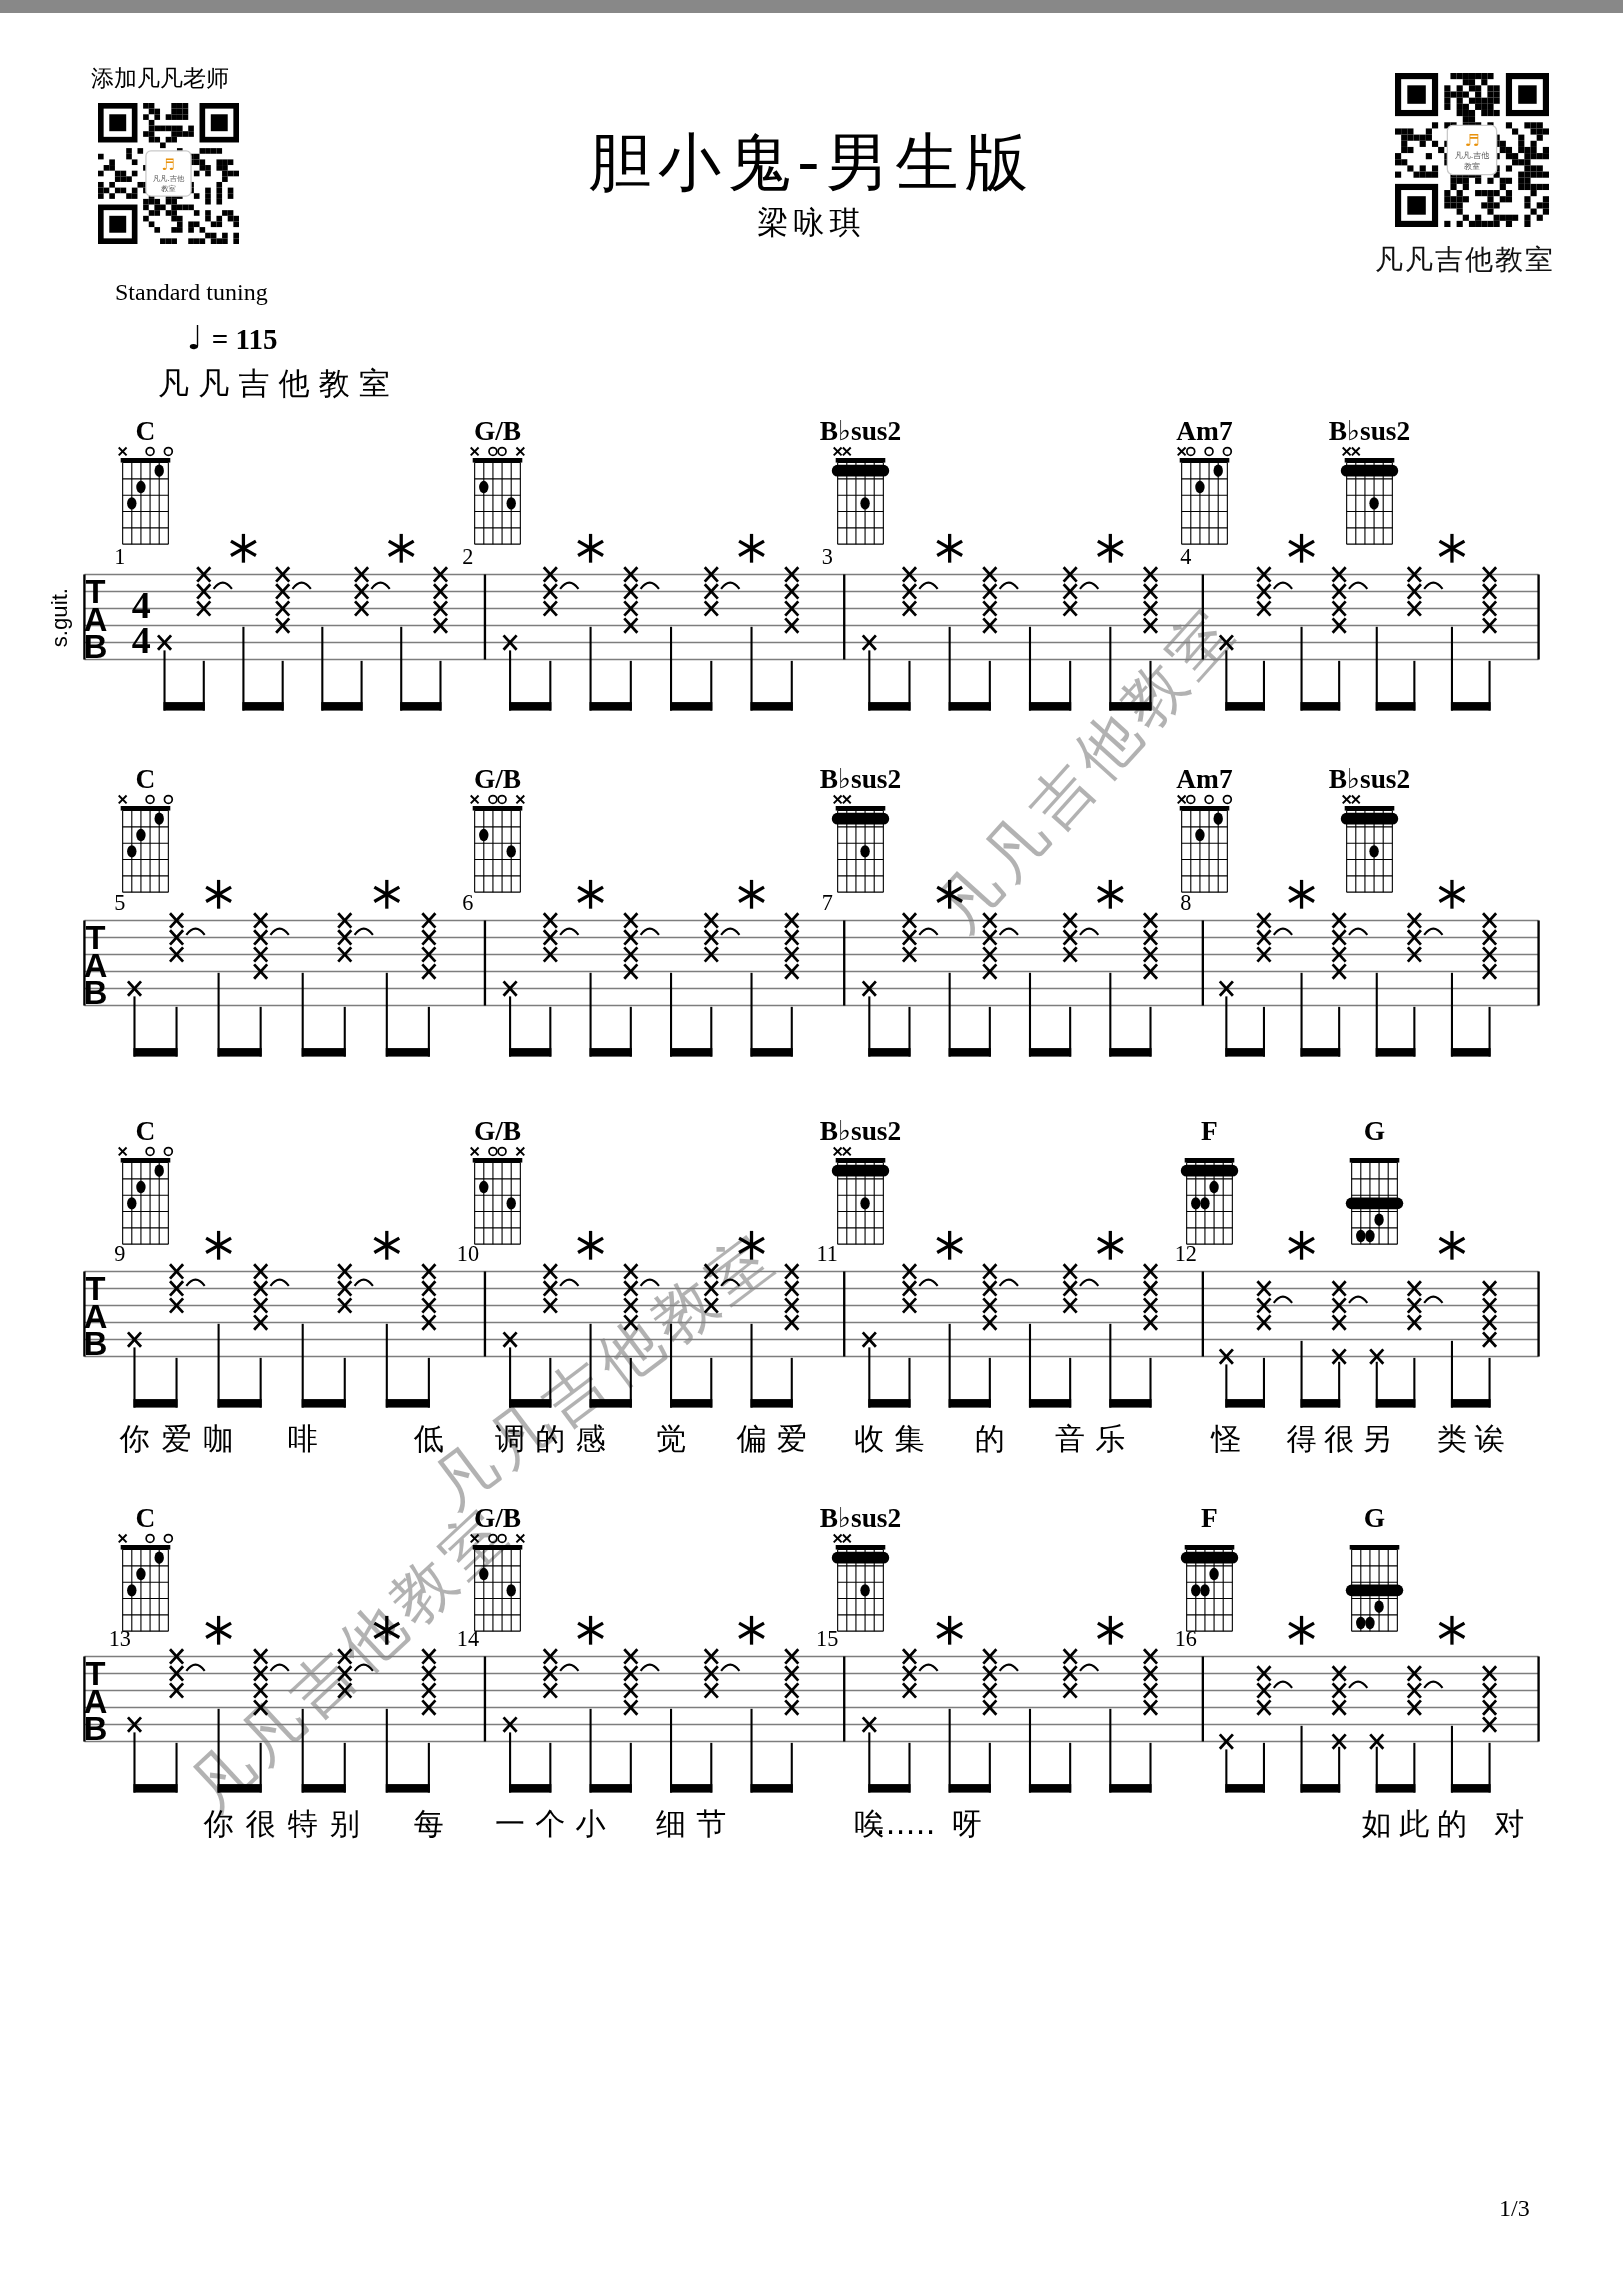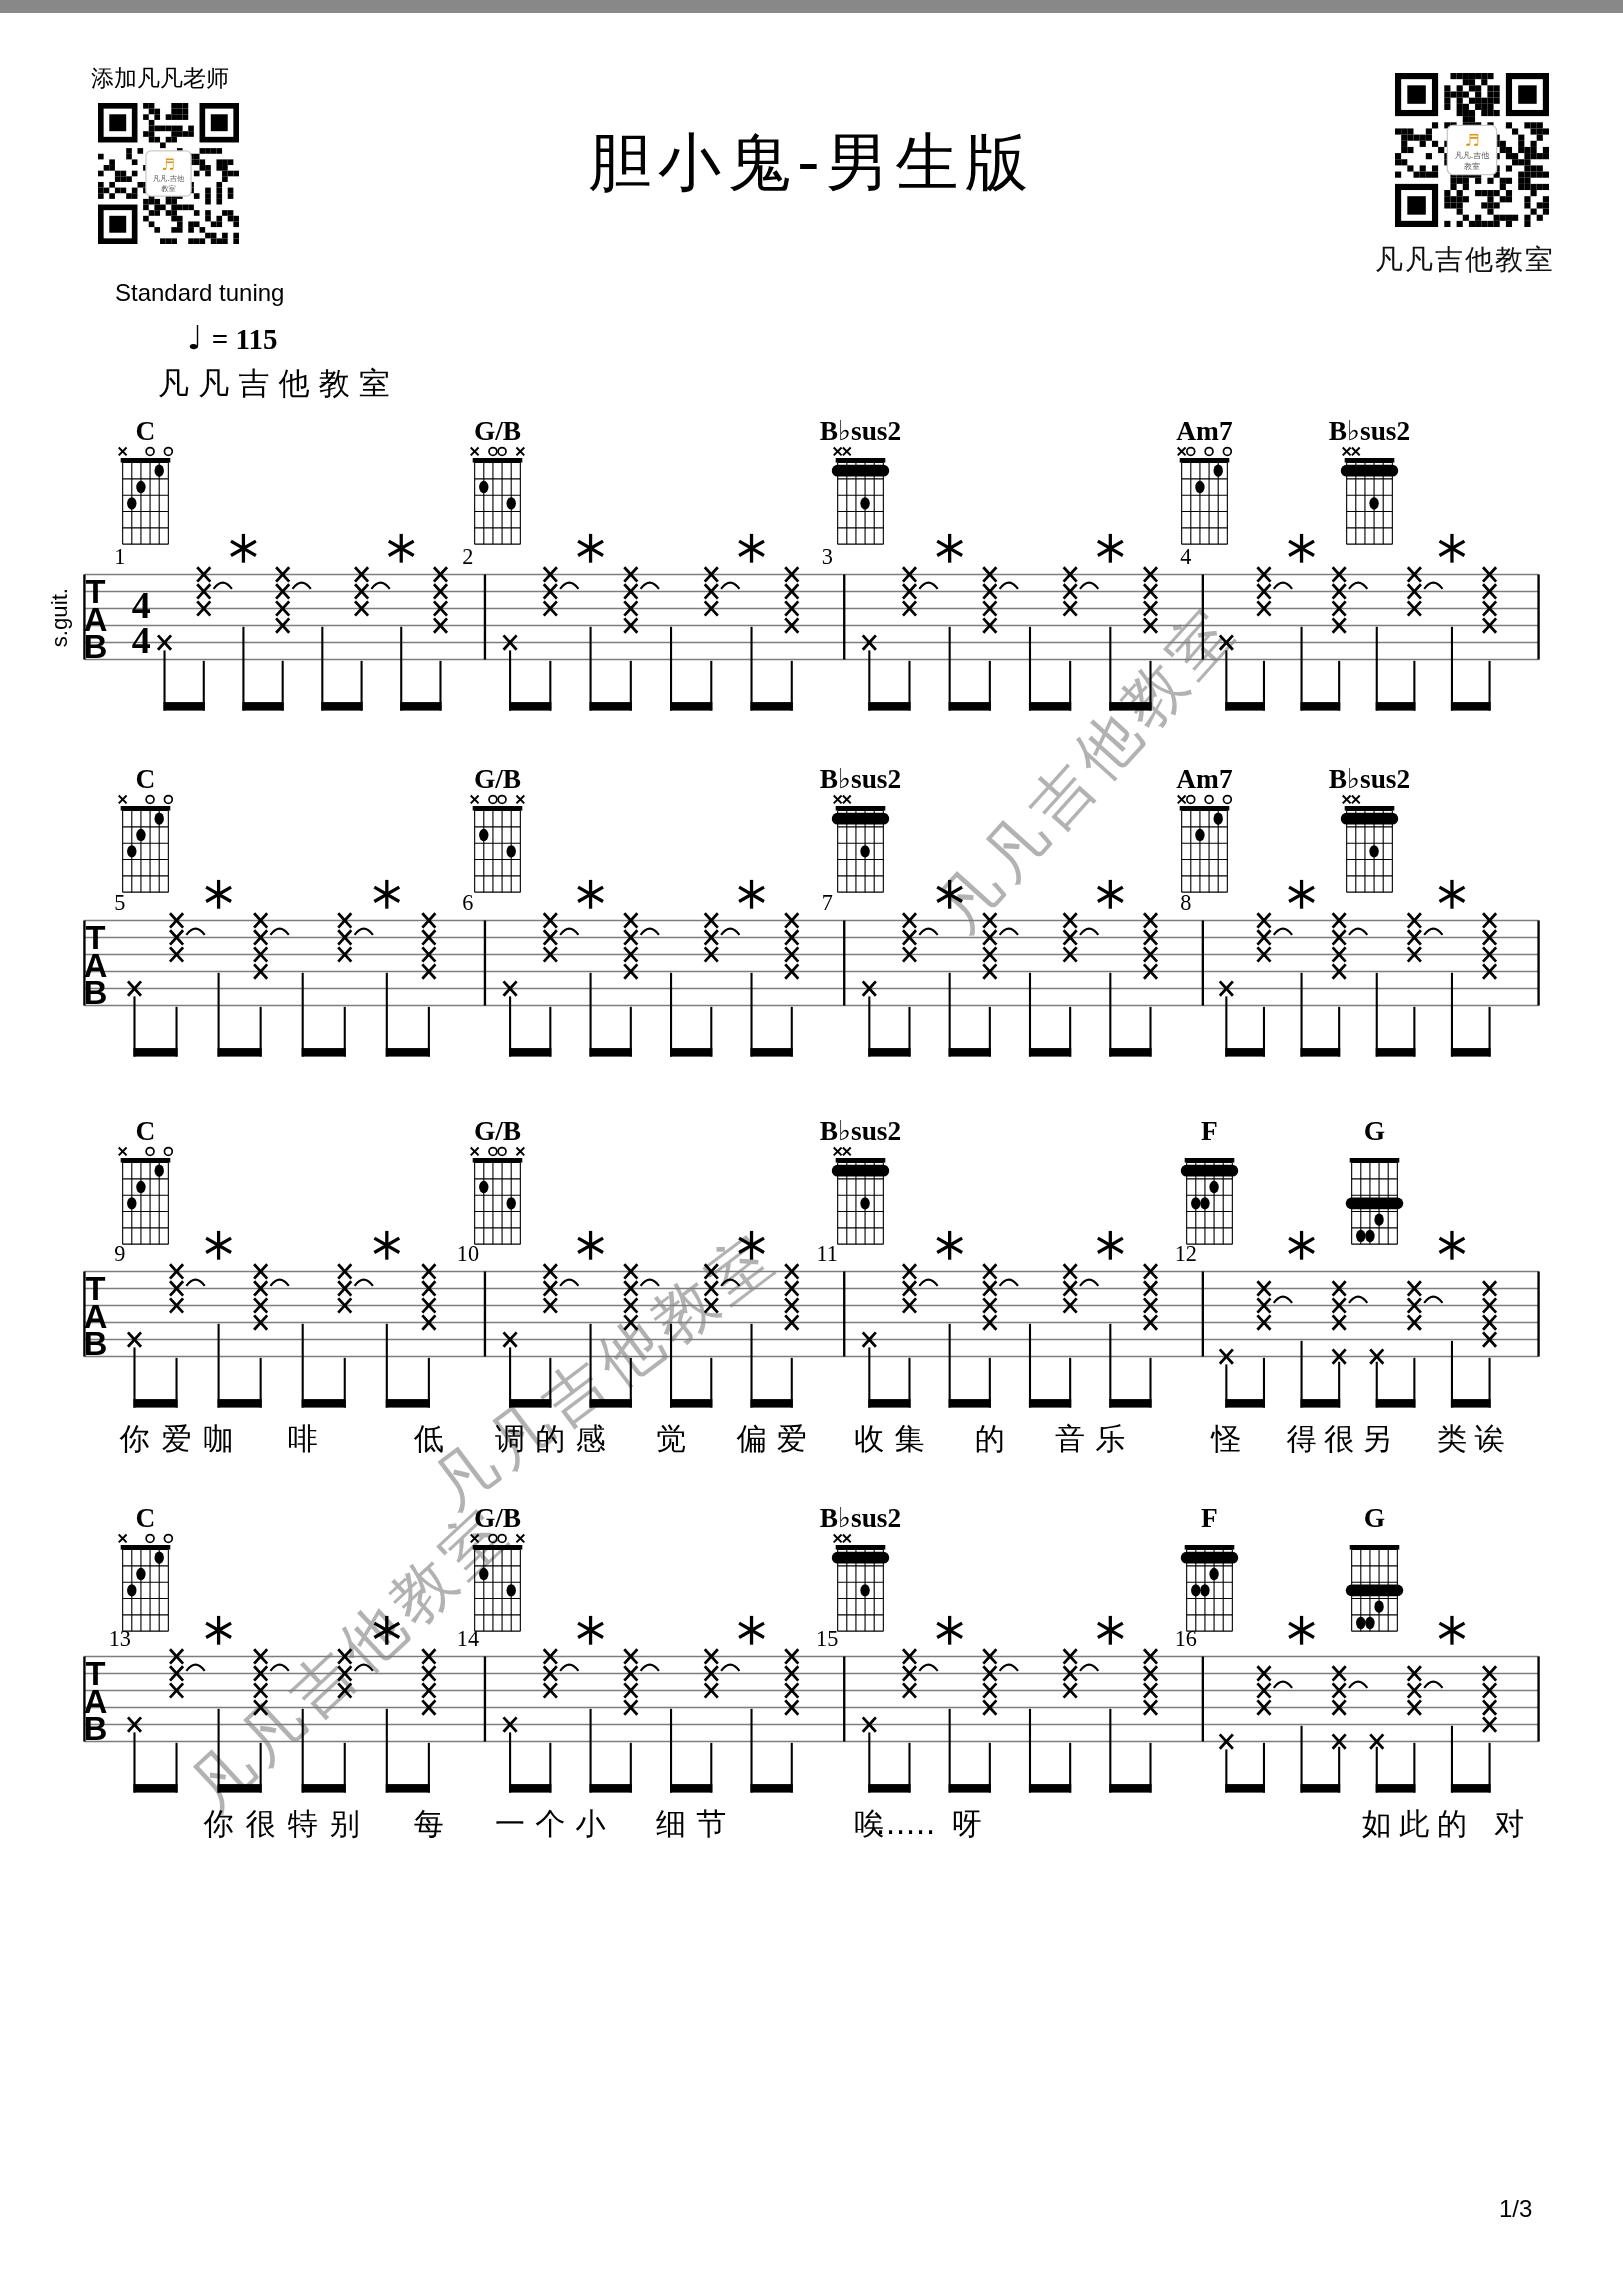--- a/index.html
+++ b/index.html
@@ -6,21 +6,21 @@
   html,body { background:#888; }
   #page {
     position: relative;
     width: 1623px; height: 2295px;
     background: #ffffff;
     font-family: "DejaVu Sans", sans-serif;
     overflow: hidden;
     margin: 13px auto;
   }
   .abs { position: absolute; }
-  .serif { font-family: Liberation Sans, sans-serif; }
+  .serif { font-family: Liberation Serif, serif; }
   #title { left:0; top:107px; width:100%; text-align:center; font-size:63px; font-weight:normal; letter-spacing:6.5px; color:#000; }
   #subtitle { left:0; top:189px; width:100%; text-align:center; font-size:31px; letter-spacing:5.2px; color:#000; }
   #tuning { left:115px; top:266px; font-size:24px; color:#000; }
   #tempo { left:187px; top:305px; font-size:29px; color:#000; }
   #tempo .note { font-size:33px; }
   #tempo .eq { font-family:"Liberation Serif", serif; font-weight:bold; }
   #hint { left:158px; top:350px; font-size:31px; letter-spacing:9.2px; font-weight:500; color:#000; }
   #qr-left-label { left:91px; top:50px; font-size:23px; color:#000; }
   #qr-right-label { left:1375px; top:228px; font-size:28px; letter-spacing:2px; color:#111; }
   #page-number { left:1499px; top:2182px; font-size:24px; color:#000; }
@@ -457,20 +457,21 @@
         <rect x="9.4" y="178.6" width="47" height="47" fill="#fff"></rect>
         <rect x="18.8" y="188" width="28.200000000000003" height="28.200000000000003" fill="#000"></rect>
         <rect x="79.9" y="79.9" width="75.2" height="75.2" rx="8.225000000000001" fill="#fff" stroke="#c9c9c9" stroke-width="2"></rect>
         <text x="117.5" y="111.48400000000001" text-anchor="middle" font-size="25.85" fill="#e8920c">♬</text>
         <text x="117.5" y="129.532" text-anchor="middle" font-size="12.219999999999999" fill="#555">凡凡.吉他</text>
         <text x="117.5" y="146.07600000000002" text-anchor="middle" font-size="12.219999999999999" fill="#555">教室</text>
       </svg></div>
   <div class="abs" id="qr-right-label">凡凡吉他教室</div>
 
   <div class="abs" id="title">胆小鬼-男生版</div>
+  <div class="abs" id="subtitle">梁咏琪</div>
   <div class="abs serif" id="tuning">Standard tuning</div>
   <div class="abs" id="tempo">
     <span class="note">♩</span>
     <span class="eq">= 115</span>
   </div>
   <div class="abs" id="hint">凡凡吉他教室</div>
 
   <div id="watermark-layer">
       <div class="watermark" style="left: 1087px; top: 756px; transform: translate(-50%, -50%) rotate(-48deg);">凡凡吉他教室</div>
       <div class="watermark" style="left: 605px; top: 1358px; transform: translate(-50%, -50%) rotate(-37deg);">凡凡吉他教室</div>

